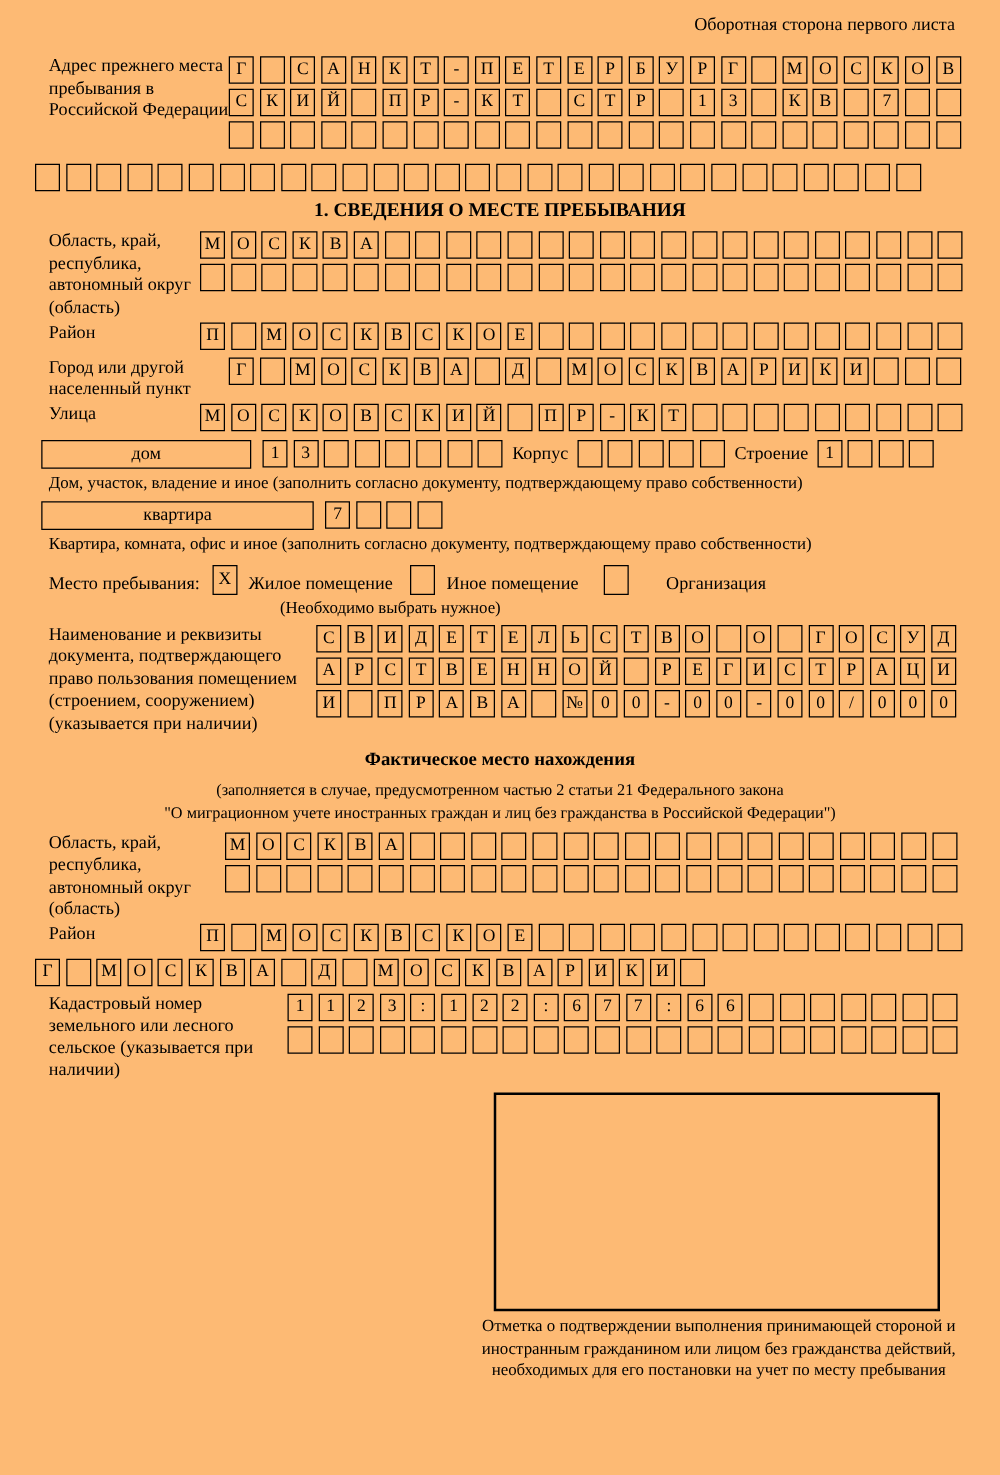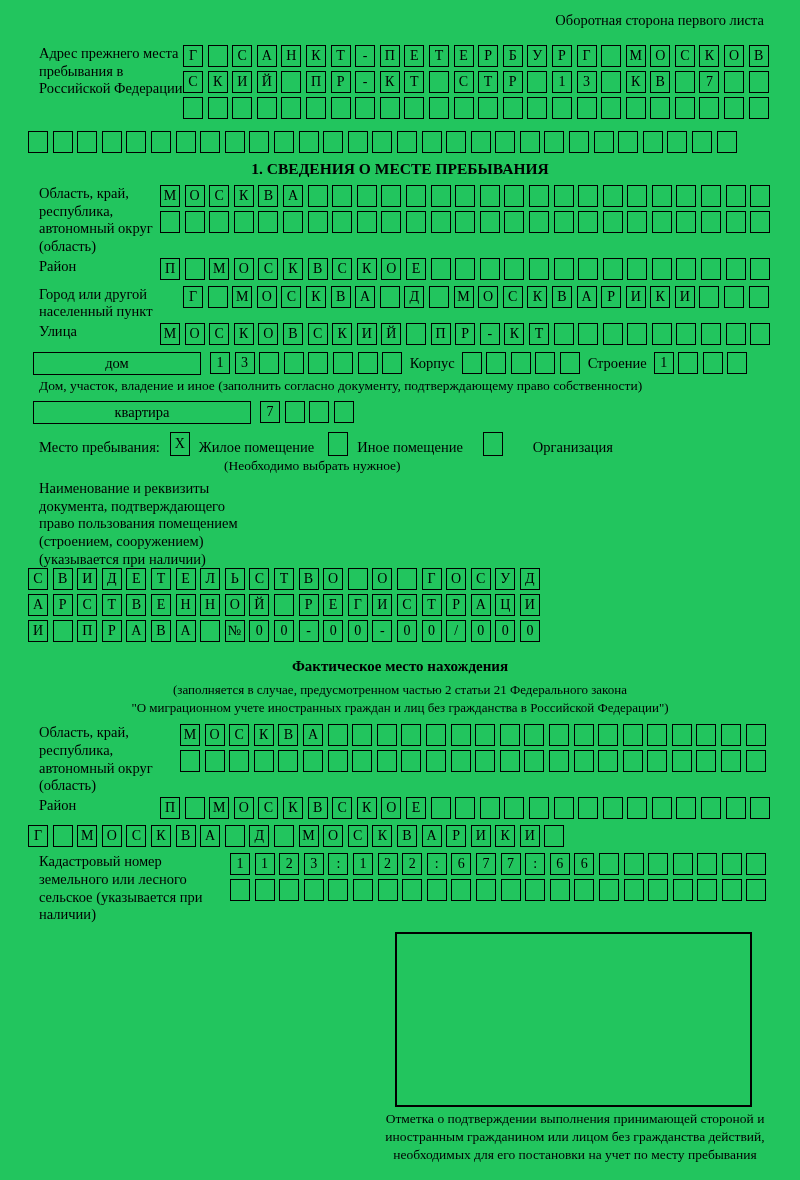--- a/index.html
+++ b/index.html
@@ -1,18 +1,18 @@
 <!DOCTYPE html>
 <html><head>
 <meta charset="utf-8">
 <style>
   html,body { margin:0; padding:0; background:#fff; }
   .page {
     position:relative; width:800px; height:1180px; overflow:hidden;
-    background:#22c55e; color:#000;
+    background:#fdba74; color:#000;
     font-family:"Liberation Serif","DejaVu Serif",serif;
     box-sizing:border-box; padding:12px 28px 0 28px;
   }
   .hdr { text-align:right; font-size:14.5px; padding-right:8px; }
 
   .field { display:flex; align-items:flex-start; margin-bottom:2px; }
   .flabel { flex:none; font-size:14.5px; line-height:1.22; margin-left:11px; }
   .w144 { width:144px; } .w121 { width:121px; } .w214 { width:214px; }
   .w141 { width:141px; } .w191 { width:191px; }
   .frows { flex:none; }
@@ -380,39 +380,40 @@
 
   <div class="aptrow">
     <div class="widebox wb202">квартира</div>
     <div class="cellrow inline">
         <div class="cell">7</div>
         <div class="cell"></div>
         <div class="cell"></div>
         <div class="cell"></div>
       </div>
   </div>
+  <div class="caption leftcap">Квартира, комната, офис и иное (заполнить согласно документу, подтверждающему право собственности)</div>
 
   <div class="resrow">
     <div class="reslabel">Место пребывания:</div>
     <div class="checkbox cb1">
         <span>X</span>
       </div>
     <div class="optlabel">Жилое помещение</div>
     <div class="checkbox cb2">
         <span></span>
       </div>
     <div class="optlabel">Иное помещение</div>
     <div class="checkbox cb3">
         <span></span>
       </div>
     <div class="optlabel opt3">Организация</div>
   </div>
   <div class="caption choosenote">(Необходимо выбрать нужное)</div>
 
-  <div class="field" style="margin-top:3px;flex-direction:column;">
+  <div class="field" style="margin-top:3px;">
     <div class="flabel w214">Наименование и реквизиты документа, подтверждающего право пользования помещением (строением, сооружением) (указывается при наличии)</div>
     <div class="frows">
       <div class="cellrow">
           <div class="cell">С</div>
           <div class="cell">В</div>
           <div class="cell">И</div>
           <div class="cell">Д</div>
           <div class="cell">Е</div>
           <div class="cell">Т</div>
           <div class="cell">Е</div>

